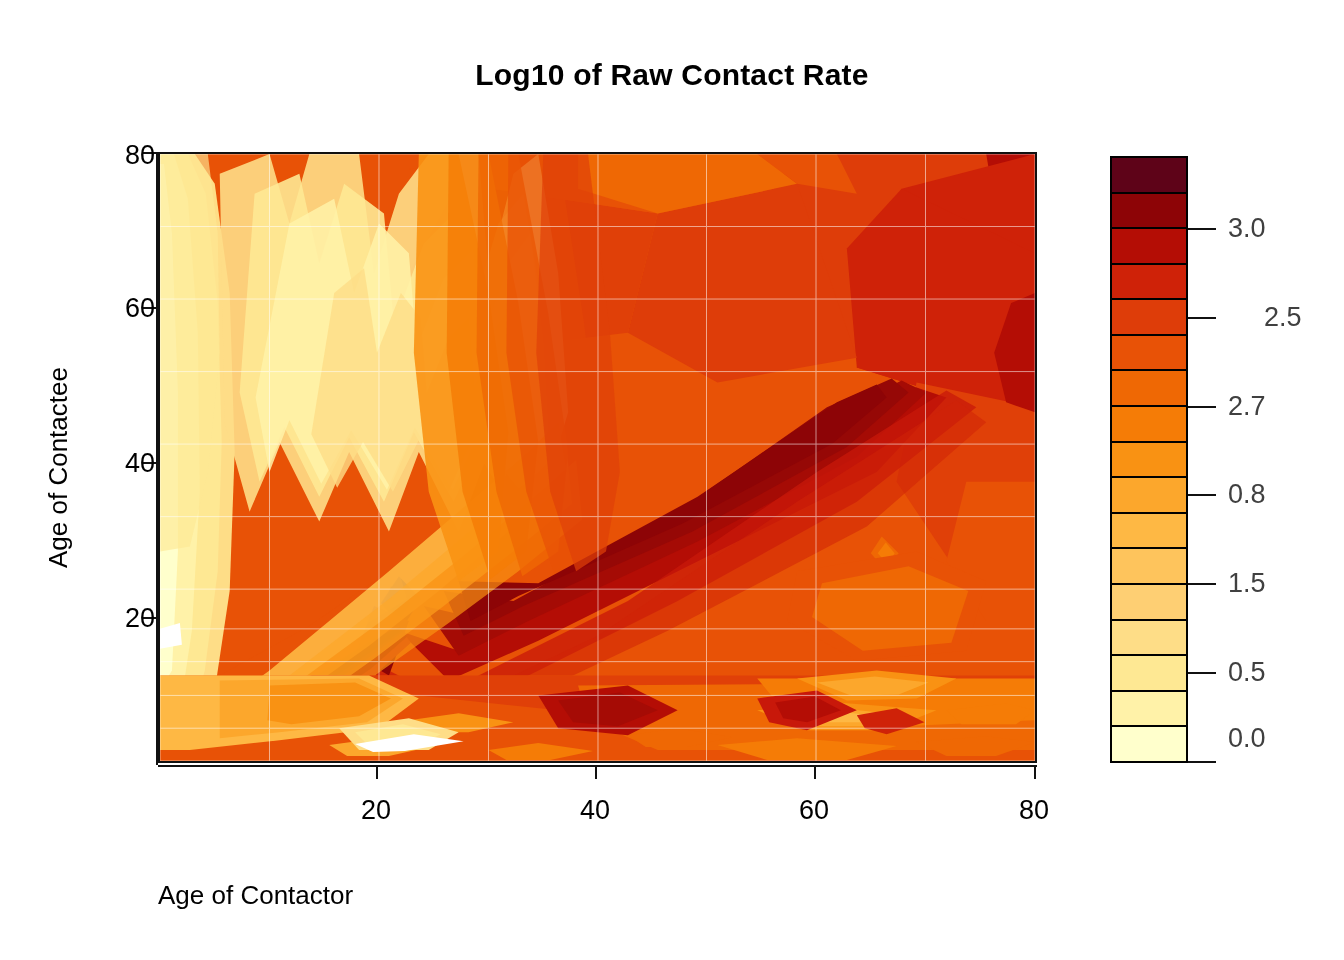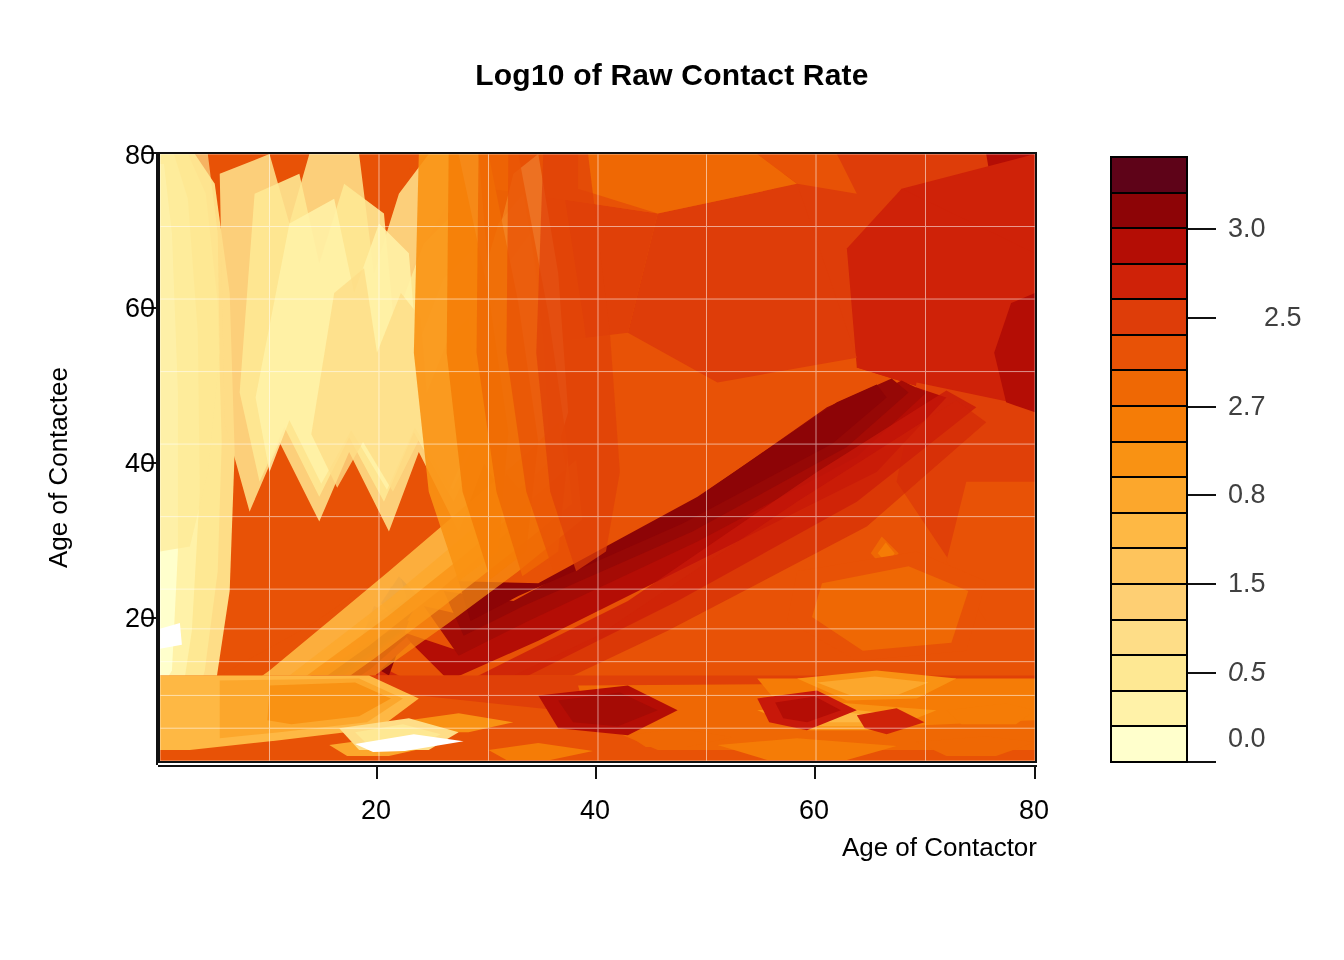--- a/index.html
+++ b/index.html
@@ -90,22 +90,22 @@
 
   .axis-title {
     position: absolute;
     font-size: 26px;
     color: #000000;
     white-space: nowrap;
   }
   #x-axis-title {
     left: 158px;
     width: 879px;
-    top: 832px;
-    text-align: right;
+    top: 880px;
+    text-align: left;
   }
   #y-axis-title {
     left: -152px;
     top: 452px;
     width: 420px;
     text-align: center;
     transform: rotate(-90deg);
     transform-origin: center center;
   }
 
@@ -344,21 +344,21 @@
     <div class="cb-band" style="background:#b40d05"></div>
     <div class="cb-band" style="background:#8d0406"></div>
     <div class="cb-band" style="background:#5e0318"></div>
   </div>
 
   <div id="colorbar-ticks">
     <div class="cb-tick" style="top:605px;"></div>
     <div class="cb-tick-label" style="top:582px;">0.0</div>
 
     <div class="cb-tick" style="top:516px;"></div>
-    <div class="cb-tick-label" style="top:516px;font-style:italic;">0.5</div>
+    <div class="cb-tick-label" style="top:516px;">0.5</div>
 
     <div class="cb-tick" style="top:427px;"></div>
     <div class="cb-tick-label" style="top:427px;">1.5</div>
 
     <div class="cb-tick" style="top:338px;"></div>
     <div class="cb-tick-label" style="top:338px;">0.8</div>
 
     <div class="cb-tick" style="top:250px;"></div>
     <div class="cb-tick-label" style="top:250px;">2.7</div>
 

